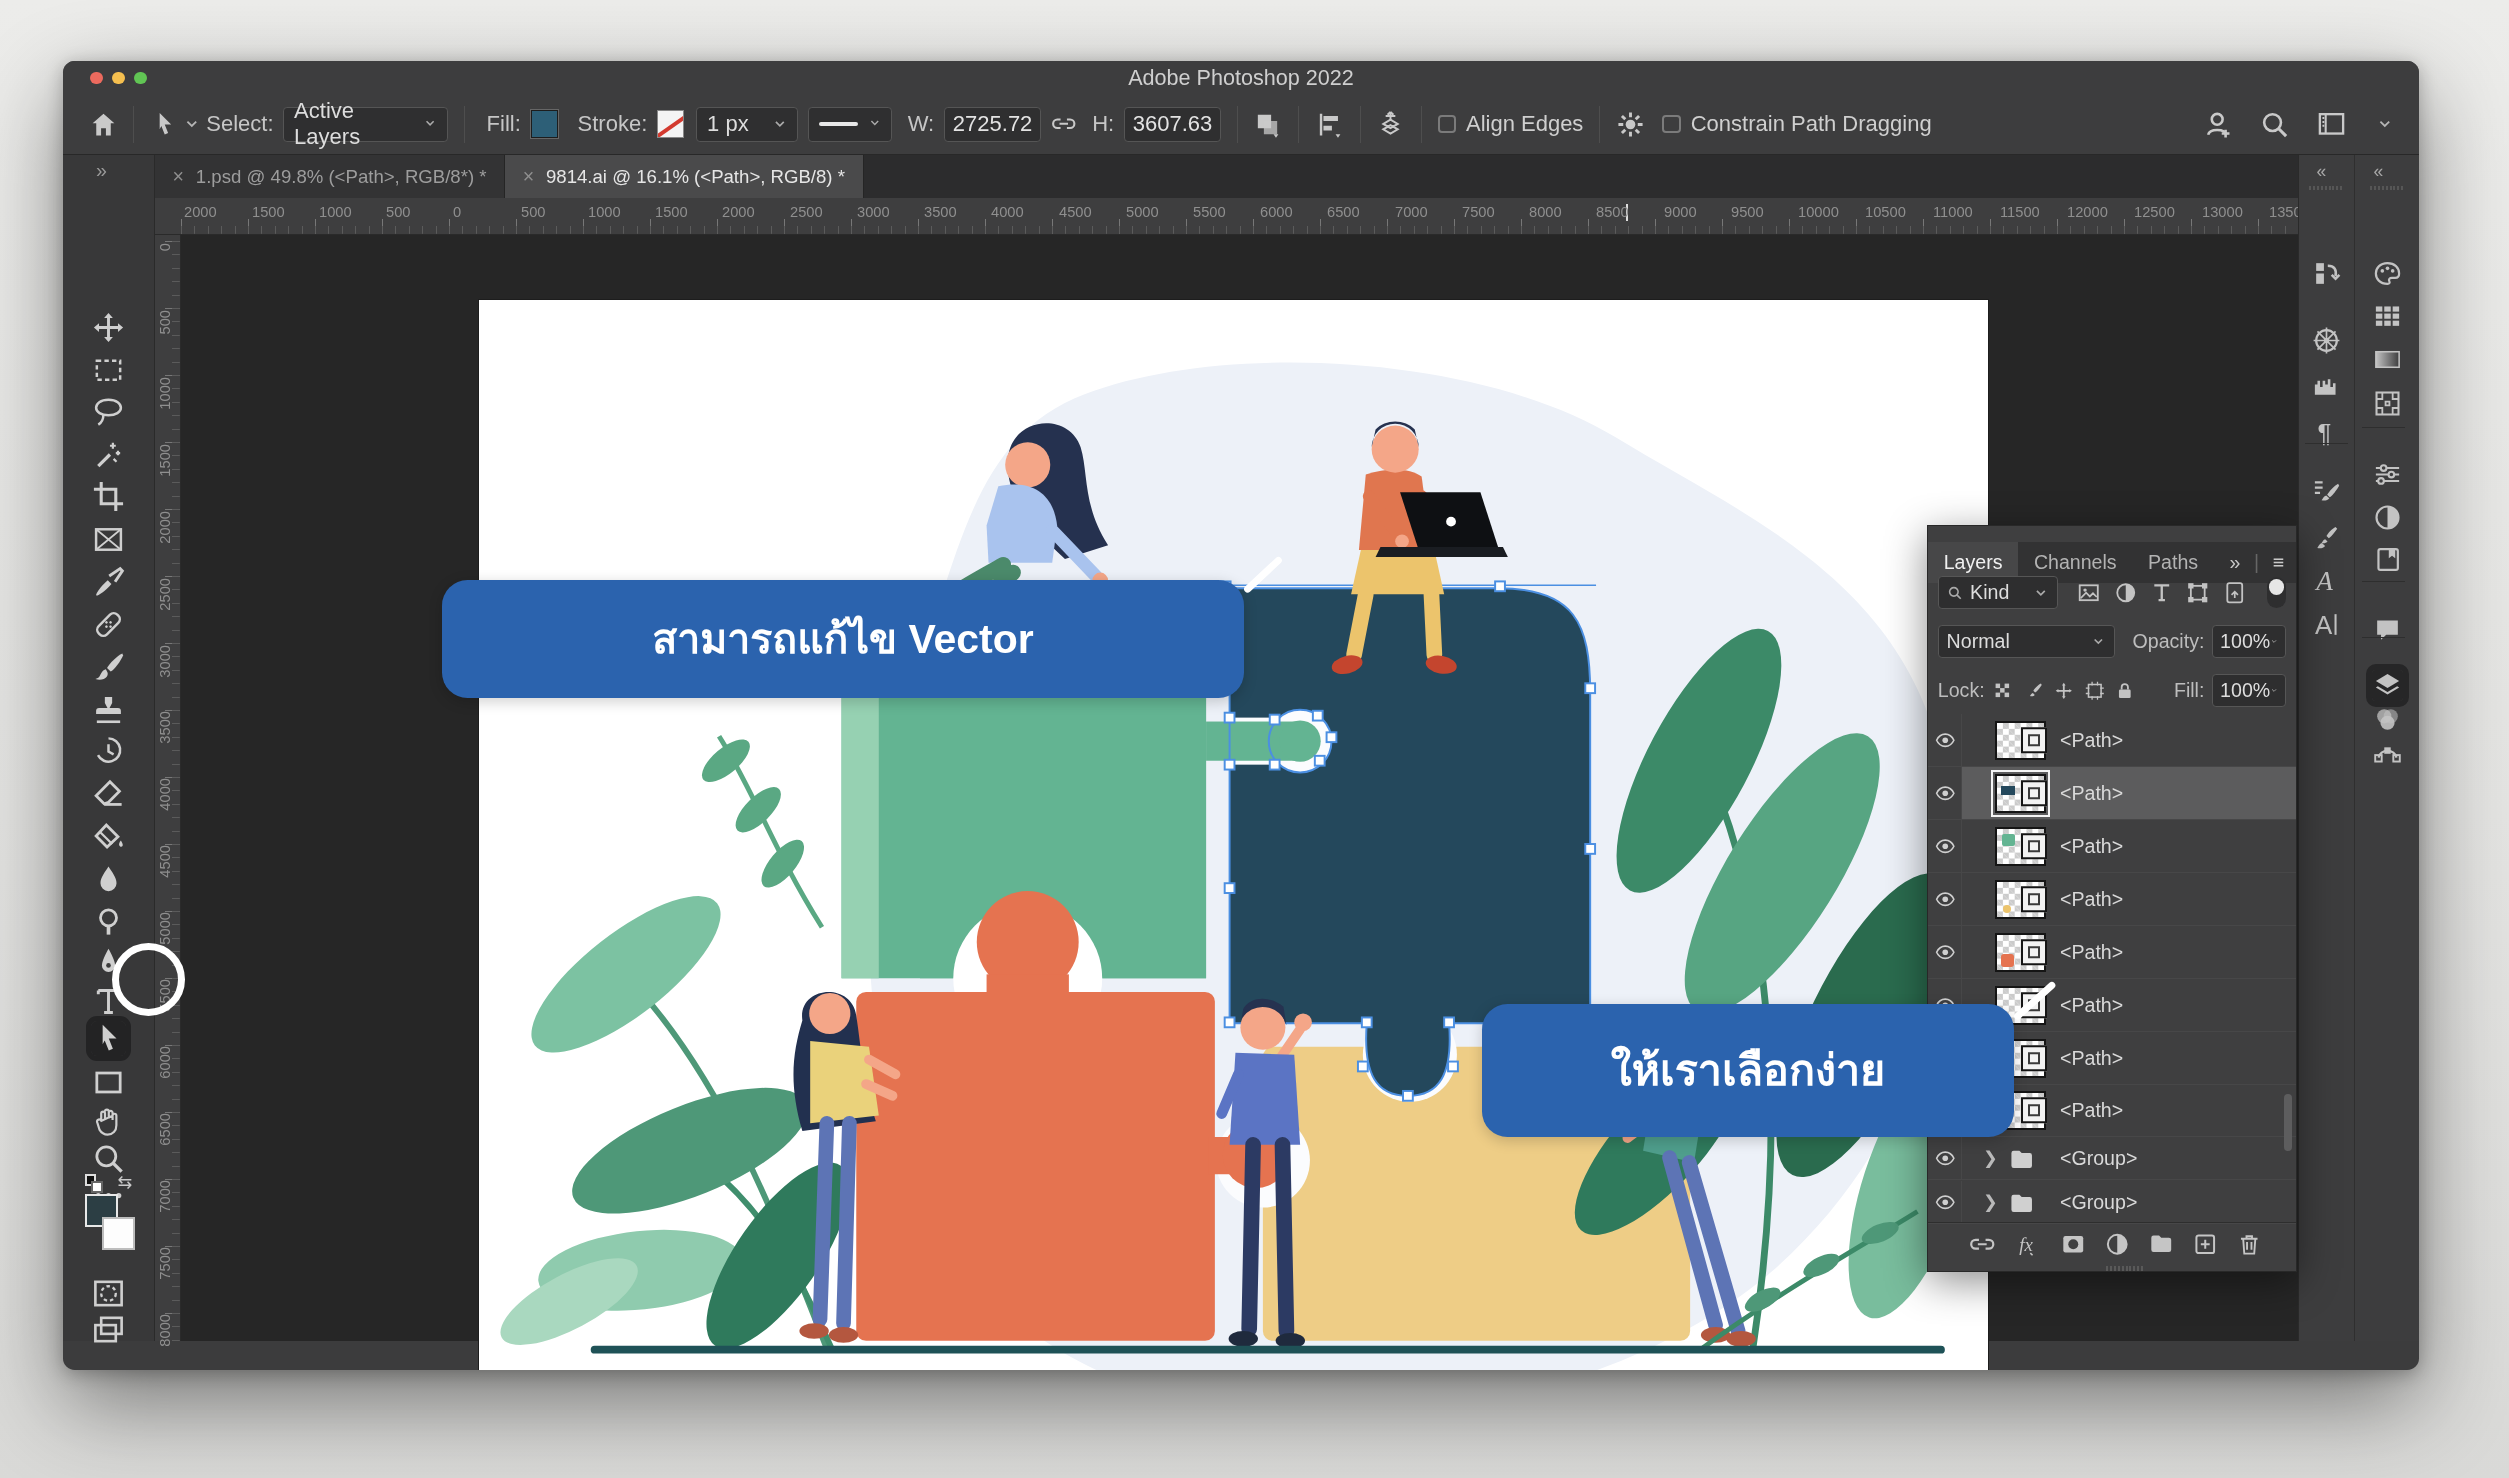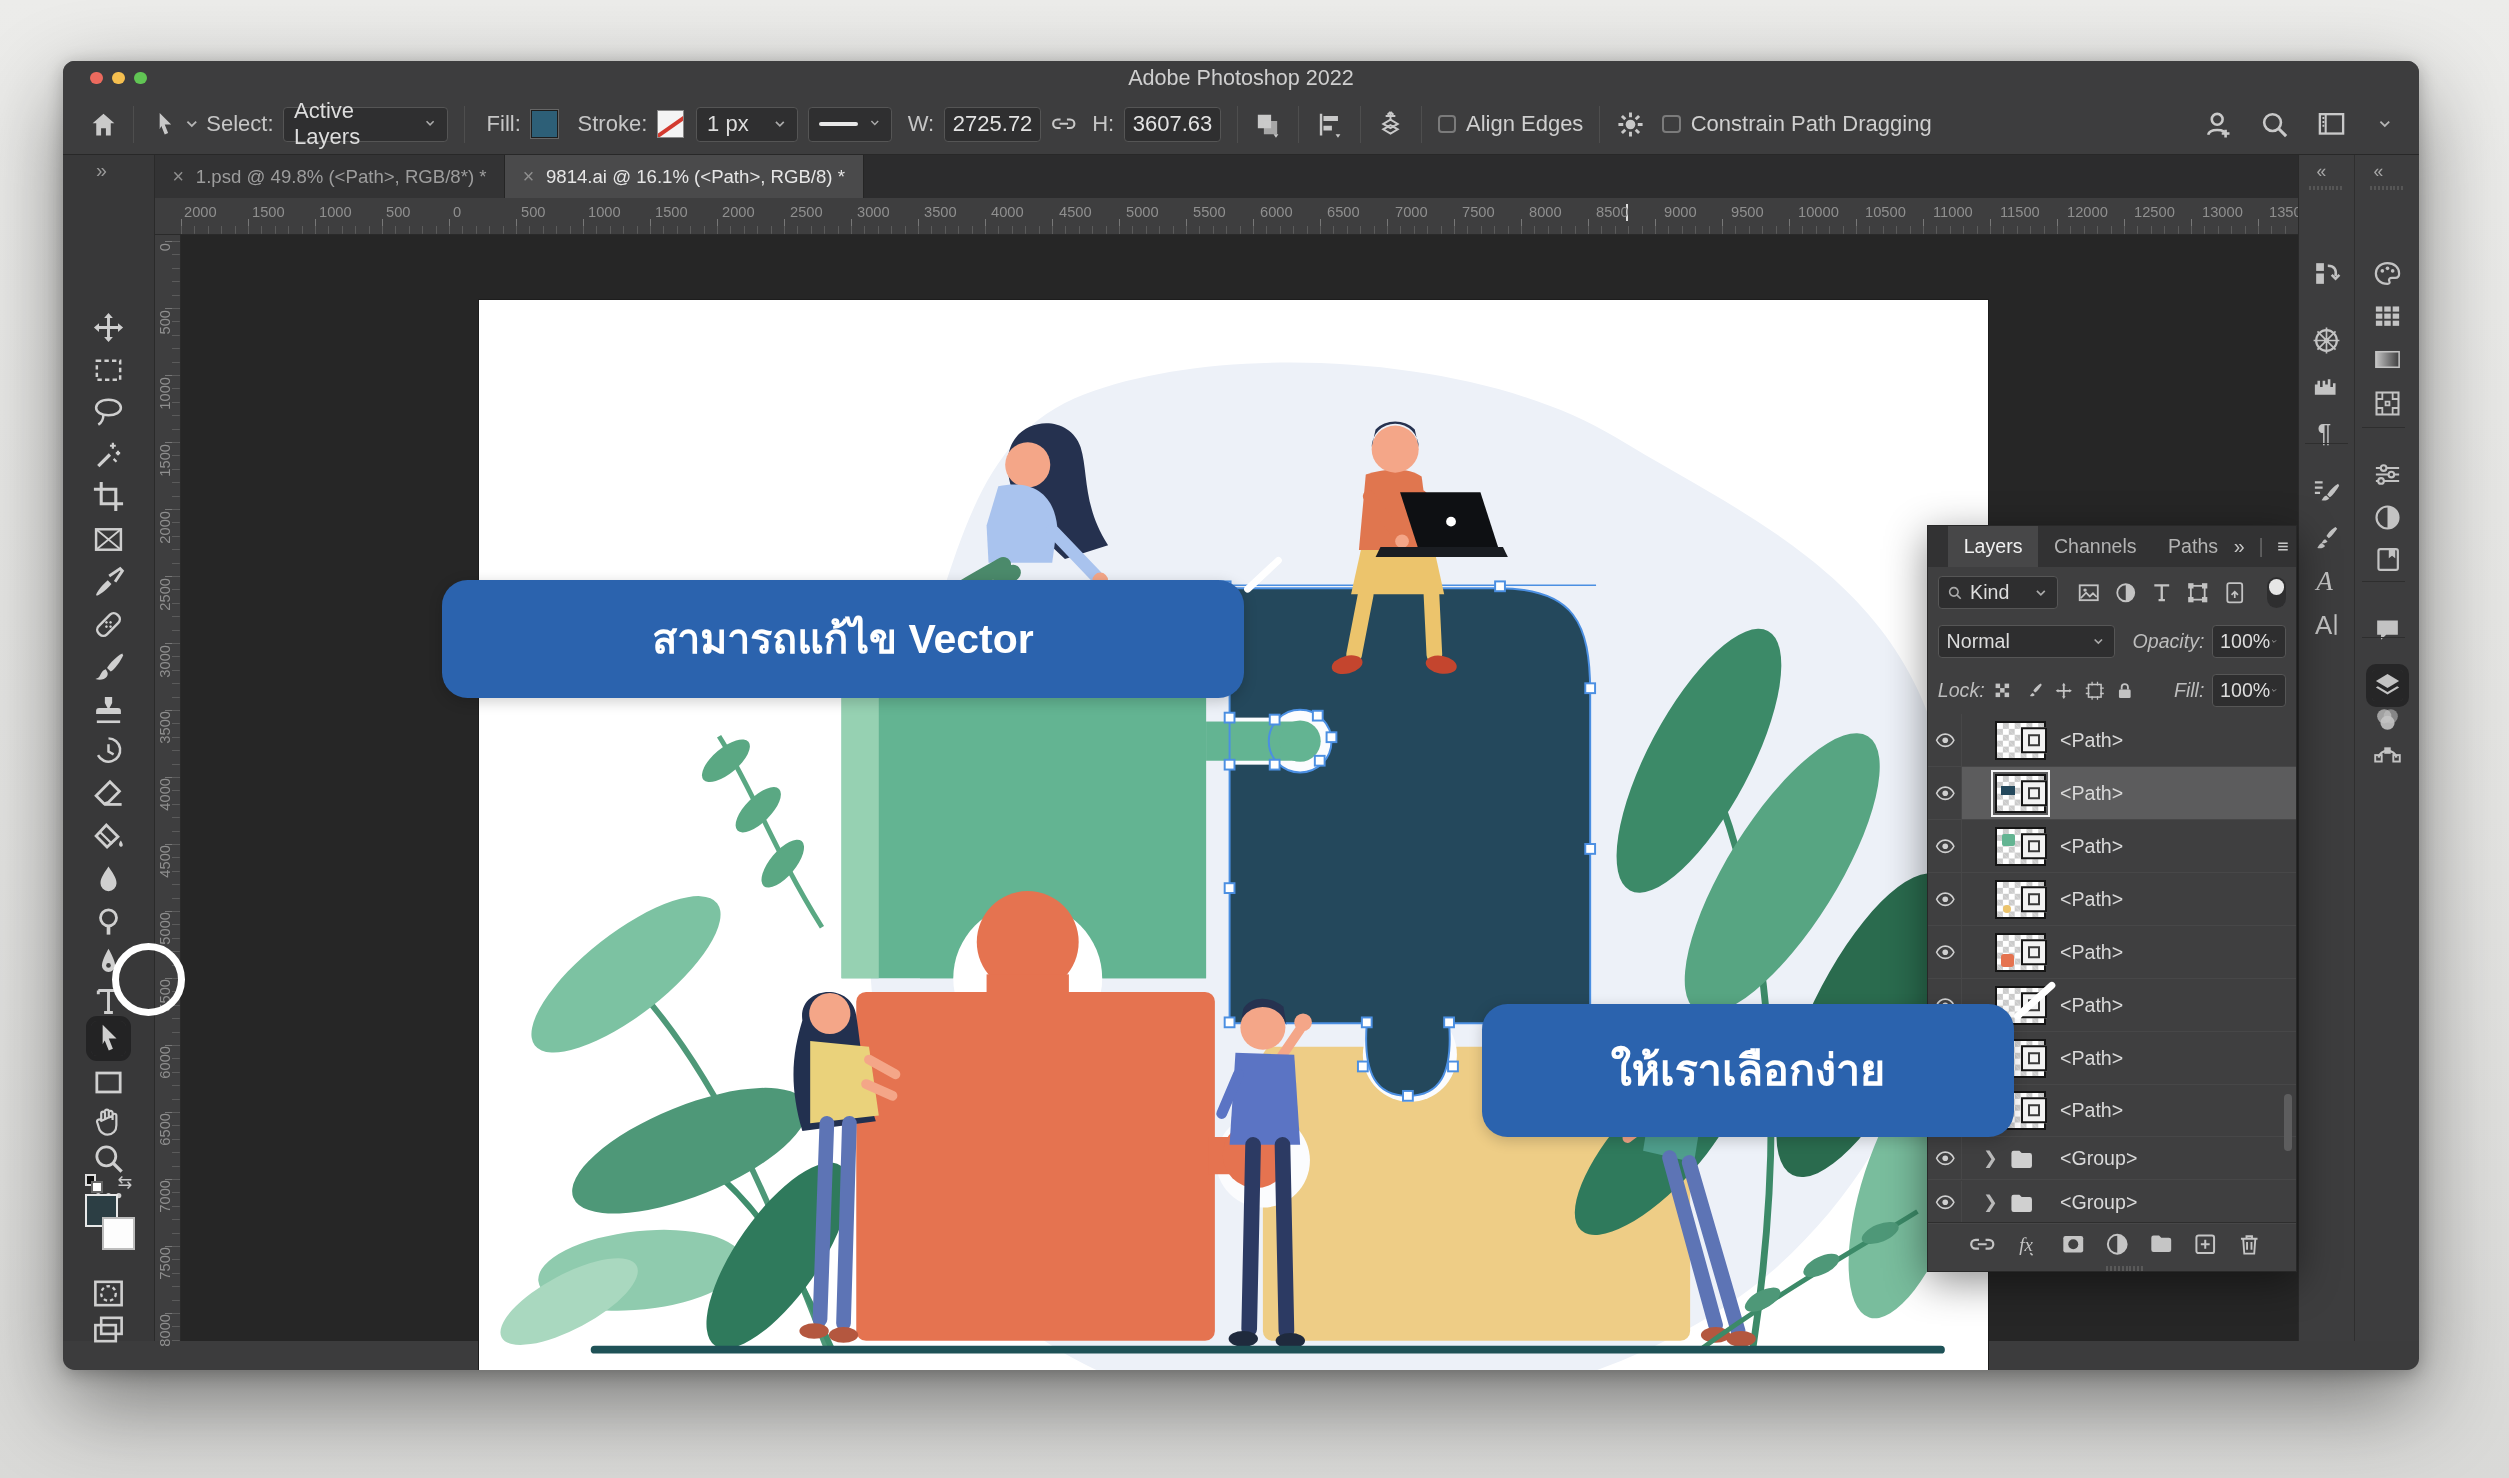--- a/index.html
+++ b/index.html
@@ -82,35 +82,35 @@
   .dock-grip{position:absolute;left:9.8px;width:35px;height:3.9px;
     background:repeating-linear-gradient(to right,#565656 0 2px,transparent 2px 3.9px);}
   .dock-icon{position:absolute;width:31px;height:31px;color:#c3c3c3;}
   .dock-icon svg{width:100%;height:100%;}
   .dock-icon.selected{background:#262627;outline:6.9px solid #262627;border-radius:3.9px;}
   .dock-sep{position:absolute;left:5.9px;width:43px;height:1px;background:#2e2e2e;}
 
   
   .panel{position:absolute;left:1927px;top:525px;width:370px;height:747px;background:#3f3f40;border:1px solid #282828;
     box-shadow:0 9.8px 39px rgba(0,0,0,.45);z-index:40;color:#d6d6d6;font-size:19.6px;}
-  .ptabs{position:absolute;left:0;top:0;width:100%;height:41px;background:#323233;display:flex;align-items:stretch;padding-left:20px;}
+  .ptabs{position:absolute;left:0;top:16px;width:100%;height:41px;background:#323233;display:flex;align-items:stretch;}
   .ptab{padding:0 15.7px;display:flex;align-items:center;color:#b3b3b3;font-size:19.6px;}
   .ptab.active{background:#474748;color:#f0f0f0;}
   .pt-right{margin-left:auto;display:flex;align-items:center;gap:13.7px;padding-right:11.8px;color:#c9c9c9;}
   .prow{position:absolute;left:0;width:100%;display:flex;align-items:center;padding:0 9.8px;gap:7.8px;}
   .kindbox{height:33px;width:120px;background:#2e2e2f;border:1px solid #565656;border-radius:3.9px;display:flex;align-items:center;gap:7.8px;padding:0 7.8px;color:#ddd;}
   .kindbox svg{width:15.7px;height:15.7px;color:#aaa;}
   .ficon{width:25.5px;height:25.5px;color:#c3c3c3;margin-left:10.8px;}
   .ficon svg{width:100%;height:100%;}
   .ftoggle{width:19.6px;height:31px;background:#2e2e2f;border-radius:9.8px;margin-left:11.8px;position:relative;}
   .ftoggle::after{content:"";position:absolute;left:2px;top:2px;width:15.7px;height:15.7px;border-radius:50%;background:#e6e6e6;}
   .blendbox{height:33px;width:196px;background:#2e2e2f;border:1px solid #565656;border-radius:3.9px;display:flex;align-items:center;padding:0 7.8px;color:#ddd;}
   .blendbox .chev,.valbox .chev{margin-left:auto;width:14.7px;height:14.7px;color:#aaa;}
   .valbox{height:33px;width:74px;background:#2e2e2f;border:1px solid #565656;border-radius:3.9px;display:flex;align-items:center;padding:0 6.9px;color:#ddd;}
-  .plabel{color:#bdbdbd;white-space:nowrap;font-style:italic;}
+  .plabel{color:#bdbdbd;white-space:nowrap;}
   .lockicons{display:flex;gap:8.8px;align-items:center;}
   .lockicons .li{width:21.6px;height:21.6px;color:#c3c3c3;}
   .layerlist{position:absolute;left:0;top:188px;width:100%;height:510px;overflow:hidden;background:#3f3f40;}
   .lrow{position:absolute;left:0;width:100%;height:53px;border-bottom:1px solid #474748;}
   .lrow .sel{position:absolute;left:34px;right:0;top:0;bottom:0;background:#5c5c5d;}
   .eyecell{position:absolute;left:0;top:0;width:34px;height:100%;border-right:1px solid #474748;}
   .eyecell svg{position:absolute;left:5.9px;top:50%;margin-top:-10.8px;width:22.5px;height:22.5px;color:#cfcfcf;}
   .thumb{position:absolute;left:67px;top:6.9px;width:51px;height:39px;background-color:#fff;border:2.9px solid #151515;
     background-image:linear-gradient(45deg,#cbcbcb 25%,transparent 25%,transparent 75%,#cbcbcb 75%),linear-gradient(45deg,#cbcbcb 25%,transparent 25%,transparent 75%,#cbcbcb 75%);
     background-size:11.8px 11.8px;background-position:0 0,5.9px 5.9px;}

